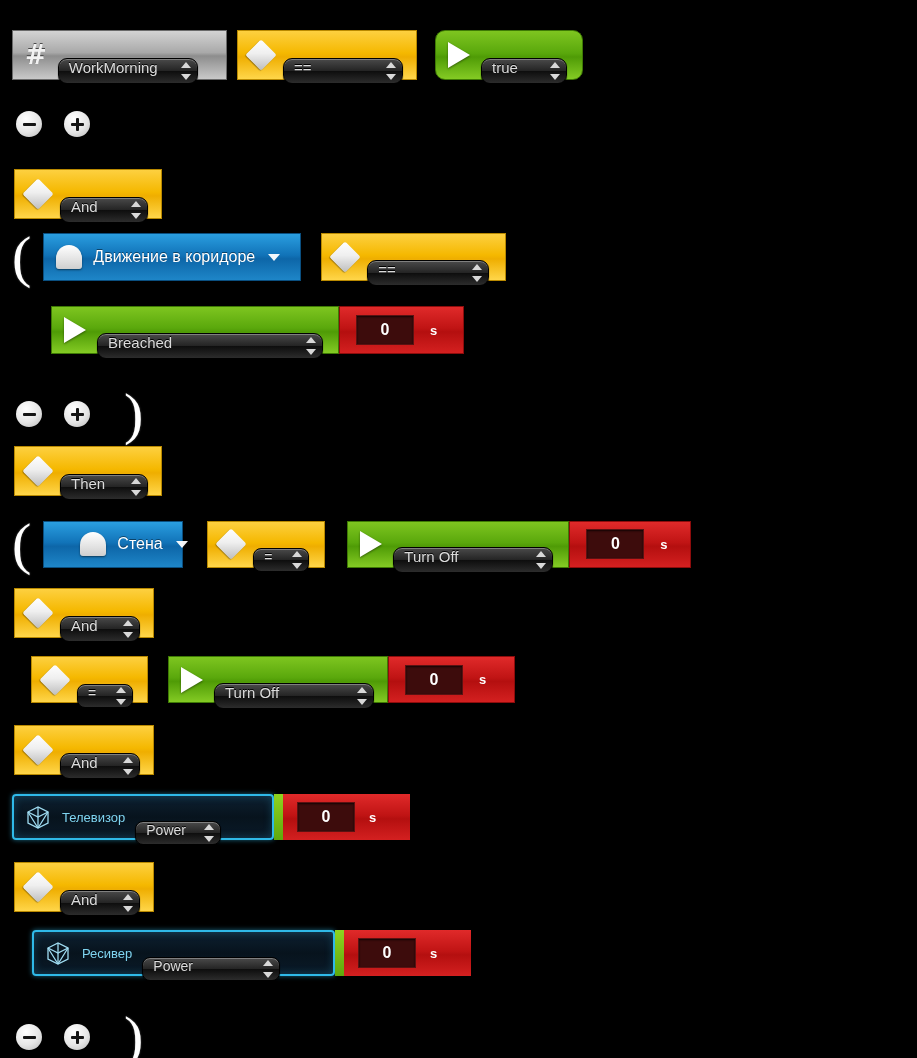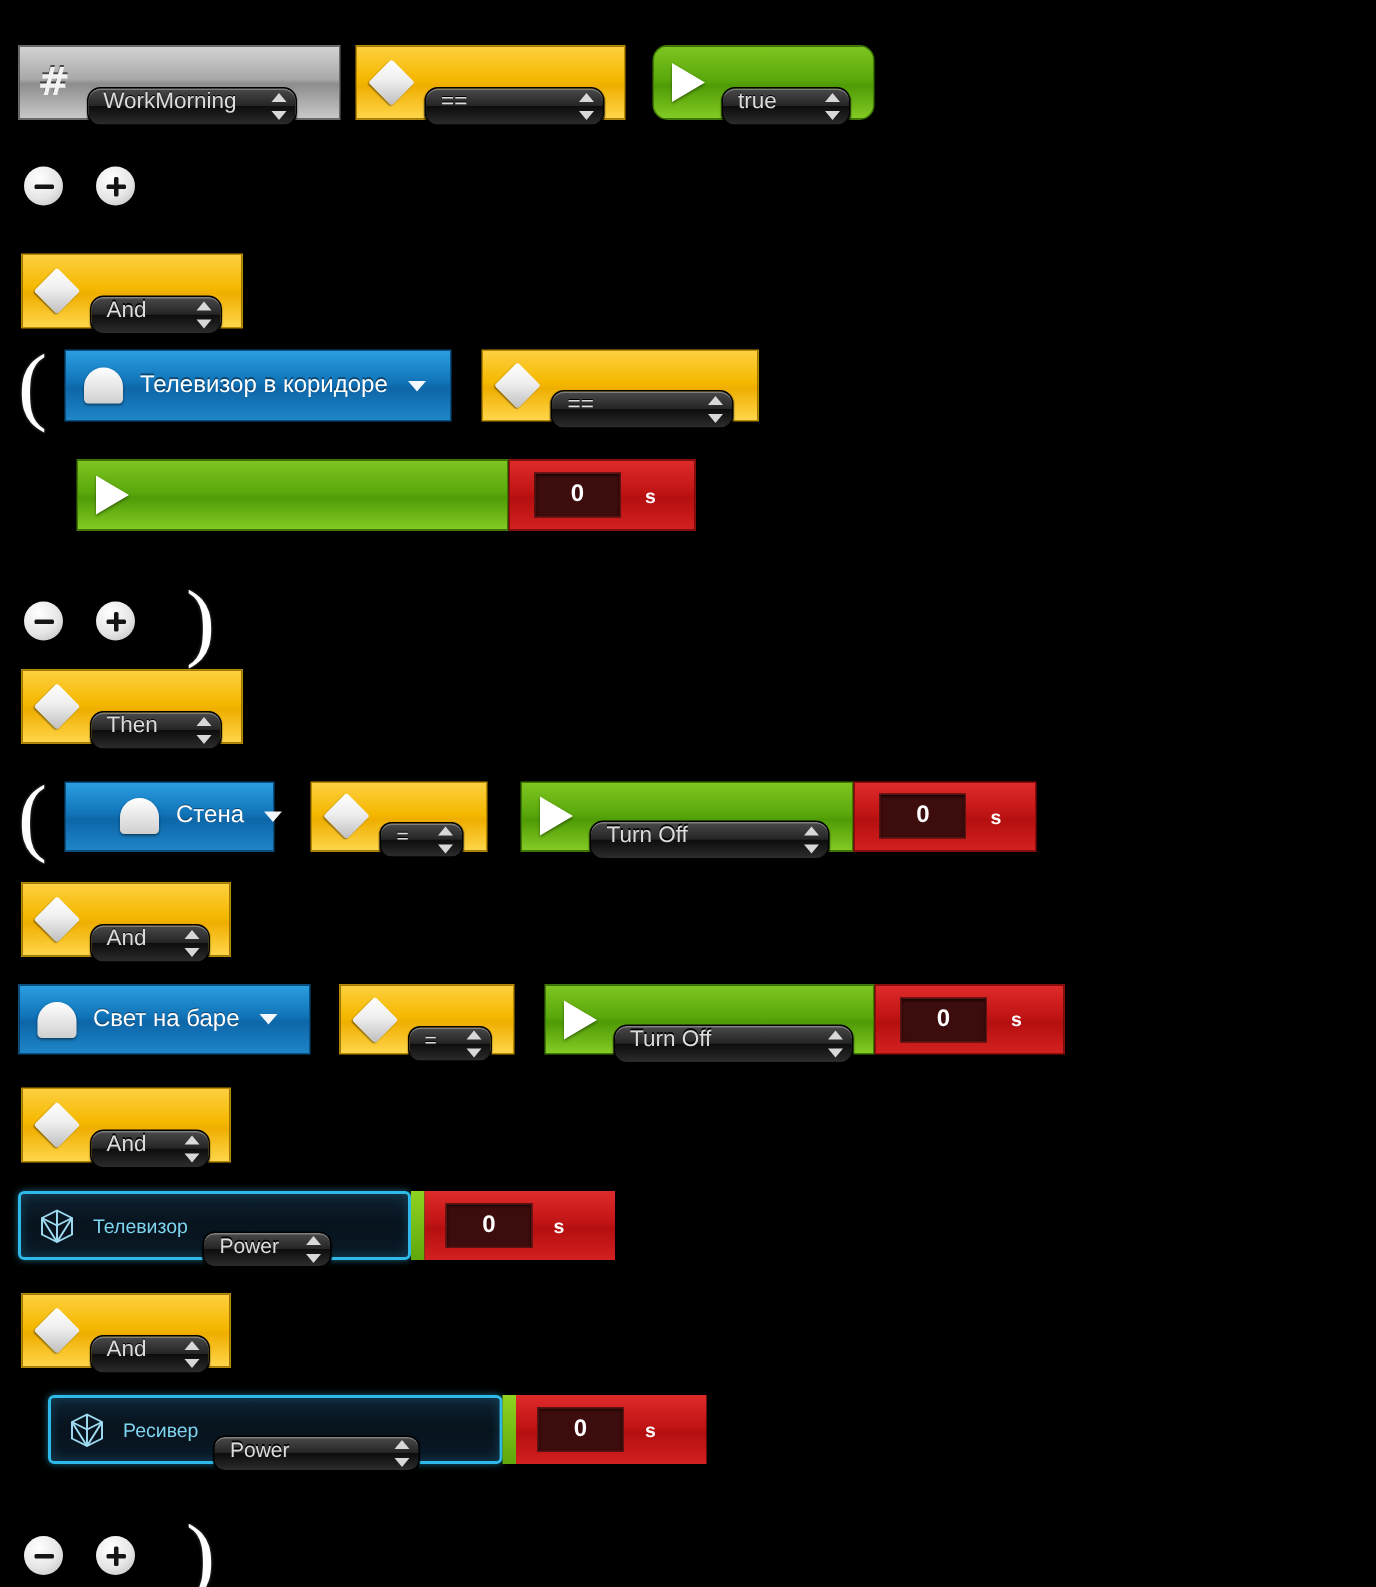--- a/index.html
+++ b/index.html
@@ -185,39 +185,46 @@
         </span>
     </span>
   </div>
 </div>
 
 <div class="row" style="left:12px;top:228px;">
   <span class="paren" style="margin-right:12px;">(</span>
 
   <div class="plate blue" style="width:258px;height:48px;">
     <span class="dome"></span>
-    <span class="bluelbl">Телевизор в коридоре</span>
+    <span class="bluelbl">Движение в коридоре</span>
     <span class="chev"></span>
   </div>
 
   <div class="plate gold" style="width:185px;height:48px;margin-left:20px;">
     <span class="diamond"></span>
     <span class="dd" style="width:122px;">
       <span class="lbl">==</span>
       <span class="spin">
           <i class="up"></i>
           <i class="dn"></i>
         </span>
     </span>
   </div>
 </div>
 
 <div class="row" style="left:51px;top:306px;">
   <div class="plate green" style="width:288px;height:48px;">
     <span class="tri"></span>
+    <span class="dd" style="width:226px;">
+      <span class="lbl">Breached</span>
+      <span class="spin">
+          <i class="up"></i>
+          <i class="dn"></i>
+        </span>
+    </span>
   </div>
   <div class="plate red" style="width:125px;height:48px;gap:16px;padding:0 16px;">
     <span class="secbox">0</span>
     <span class="secunit">s</span>
   </div>
 </div>
 
 <div class="row" style="left:16px;top:385px;gap:22px;">
   <span class="circwrap">
     <span class="circbtn">
@@ -290,25 +297,20 @@
       <span class="lbl">And</span>
       <span class="spin">
           <i class="up"></i>
           <i class="dn"></i>
         </span>
     </span>
   </div>
 </div>
 
 <div class="row" style="left:12px;top:656px;">
-  <div class="plate blue" style="width:195px;height:47px;">
-    <span class="dome"></span>
-    <span class="bluelbl">Свет на баре</span>
-    <span class="chev"></span>
-  </div>
 
   <div class="plate gold" style="width:117px;height:47px;margin-left:19px;">
     <span class="diamond"></span>
     <span class="dd small" style="width:56px;">
       <span class="lbl">=</span>
       <span class="spin">
           <i class="up"></i>
           <i class="dn"></i>
         </span>
     </span>

